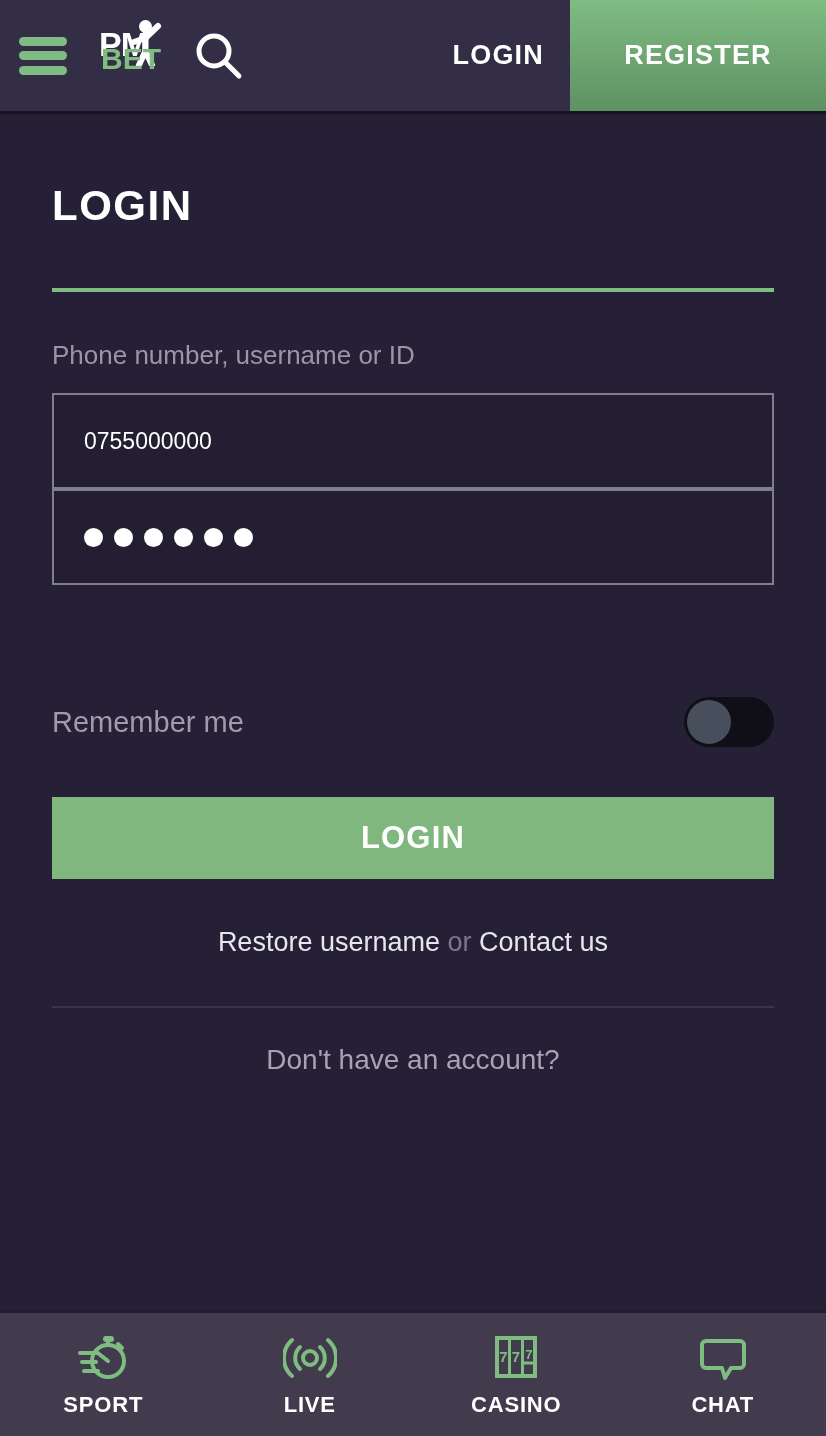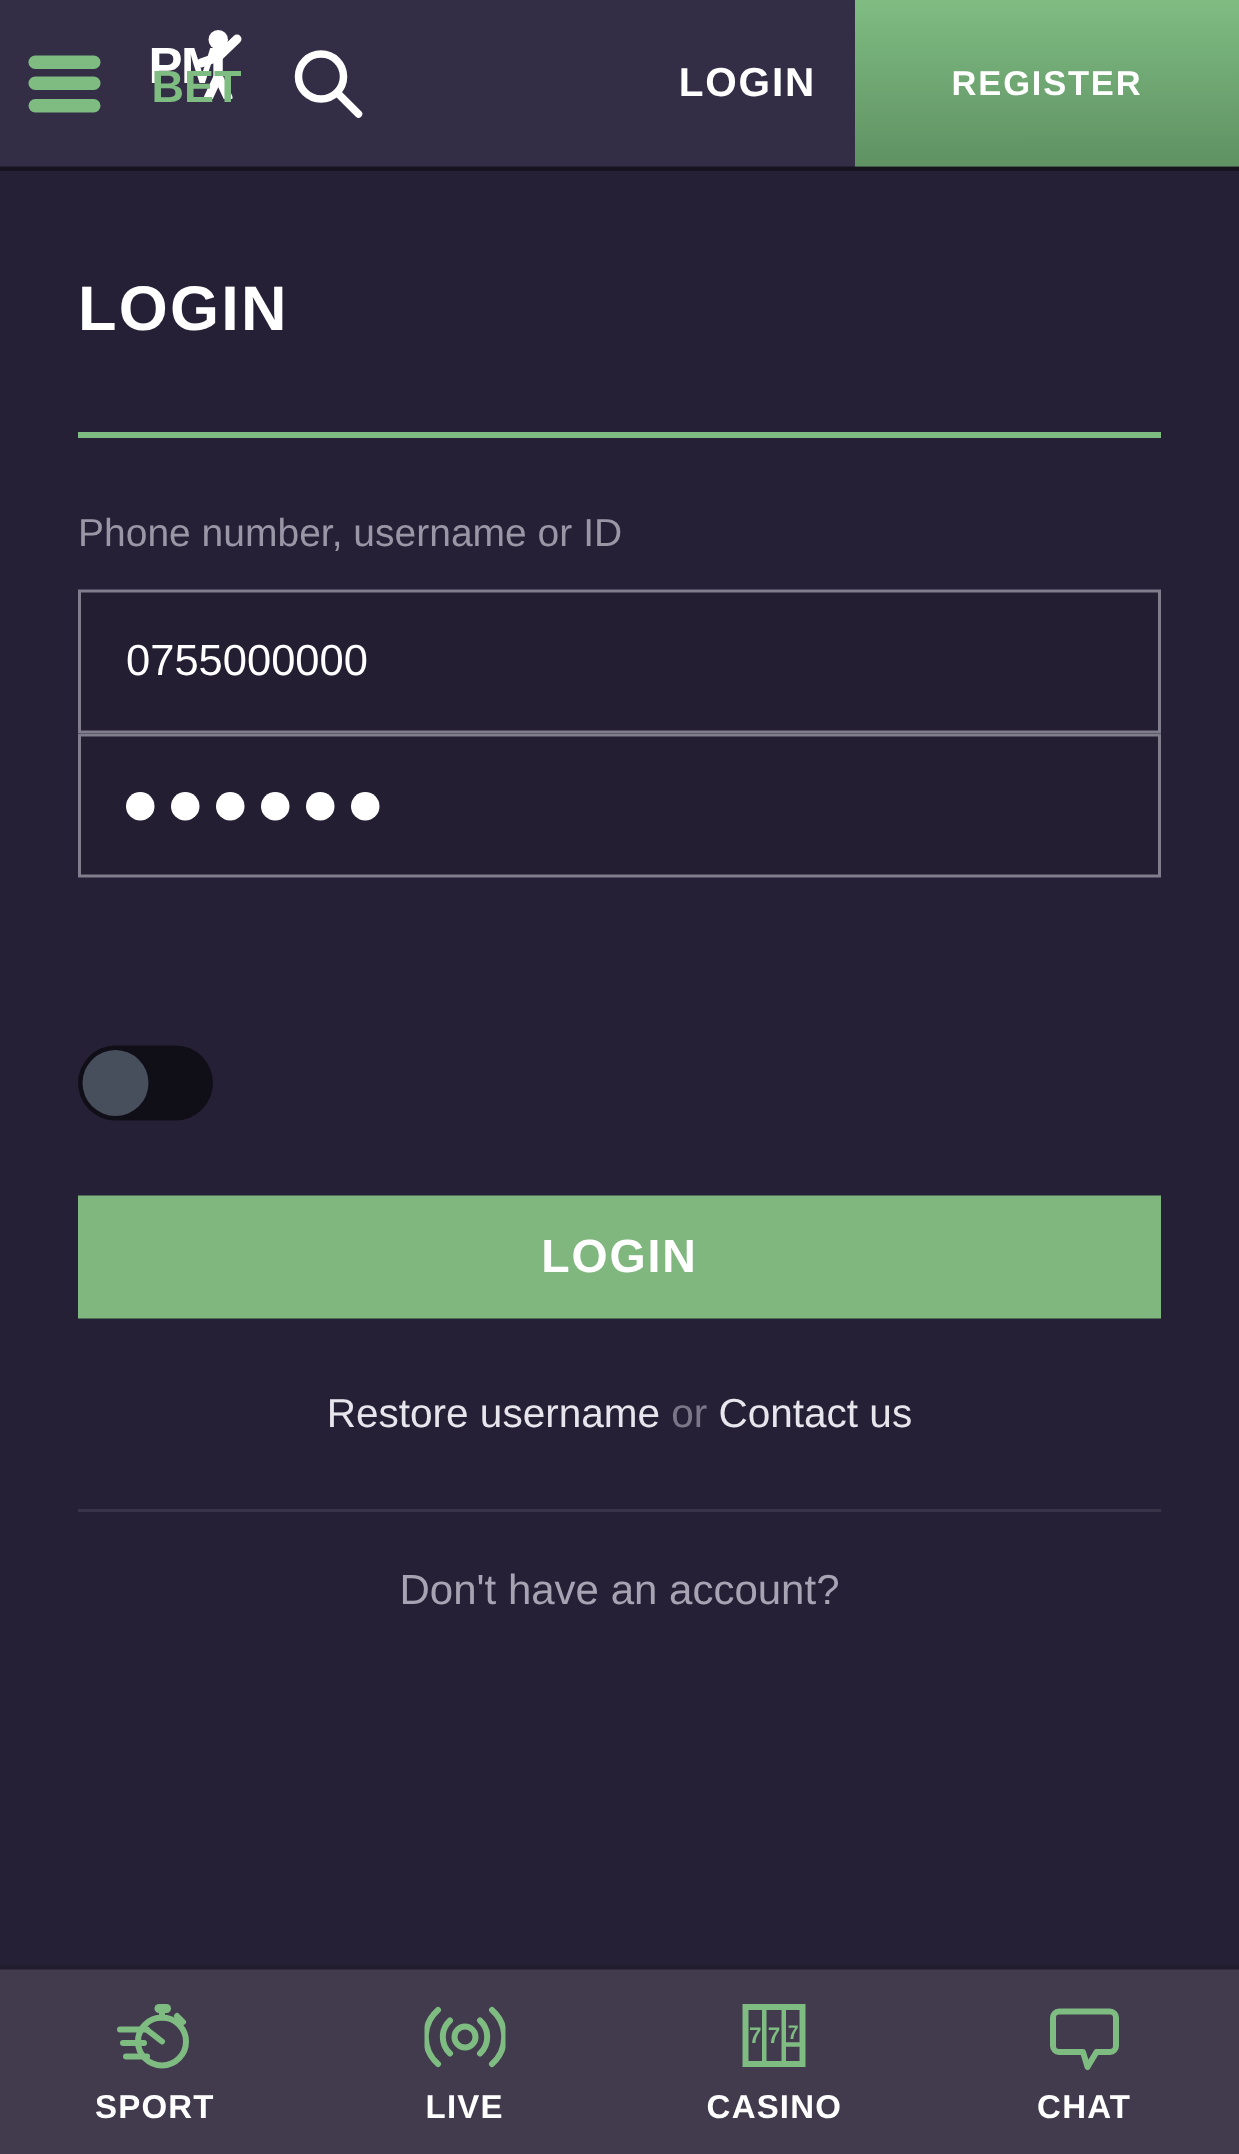--- a/index.html
+++ b/index.html
@@ -42,42 +42,42 @@
   .search-icon { margin-left:28px; width:52px; height:52px; cursor:pointer; }
 
   .hdr-login {
     margin-left:auto;
     color:#ffffff; font-weight:bold; font-size:27px; letter-spacing:1.2px;
     padding:0 26px; cursor:pointer;
   }
   .hdr-register {
     width:256px; height:100%; flex:0 0 256px;
     background:linear-gradient(180deg,#7FBC82 0%,#5F9163 100%);
-    color:#ffffff; font-weight:bold; font-size:23px; letter-spacing:1.2px;
+    color:#ffffff; font-weight:bold; font-size:27px; letter-spacing:1.2px;
     display:flex; align-items:center; justify-content:center;
     cursor:pointer;
   }
 
   
   .main { flex:1 1 auto; padding:0 52px; position:relative; background:#262036; }
 
   .page-title {
     color:#ffffff; font-weight:bold; font-size:42px; letter-spacing:1.5px;
     padding-top:68px;
   }
   .title-rule { height:4px; background:#7FBC82; margin-top:58px; }
 
   .field-label {
     color:#9a96a5; font-size:26px; font-weight:normal;
     margin-top:48px; margin-bottom:22px;
   }
   .text-input {
     width:100%; height:96px;
     background:#231E32; border:2px solid #807d8c;
-    color:#ffffff; font-size:29px;
+    color:#ffffff; font-size:23px;
     padding:0 30px;
     display:flex; align-items:center;
     font-family:"Liberation Sans", sans-serif;
     cursor:text;
   }
   .pw-dots { display:flex; align-items:center; gap:11px; }
   .pw-dots i { width:19px; height:19px; border-radius:50%; background:#ffffff; display:block; }
 
   .remember-row {
     display:flex; align-items:center; justify-content:space-between;
@@ -176,20 +176,21 @@
         <i></i>
         <i></i>
         <i></i>
         <i></i>
         <i></i>
         <i></i>
       </div>
     </div>
 
     <div class="remember-row">
+      <div class="remember-label">Remember me</div>
       <div class="toggle">
         <div class="knob"></div>
       </div>
     </div>
 
     <div class="login-btn">LOGIN</div>
 
     <div class="links-row">
       <a>Restore username</a>
       <span class="sep">or</span>

